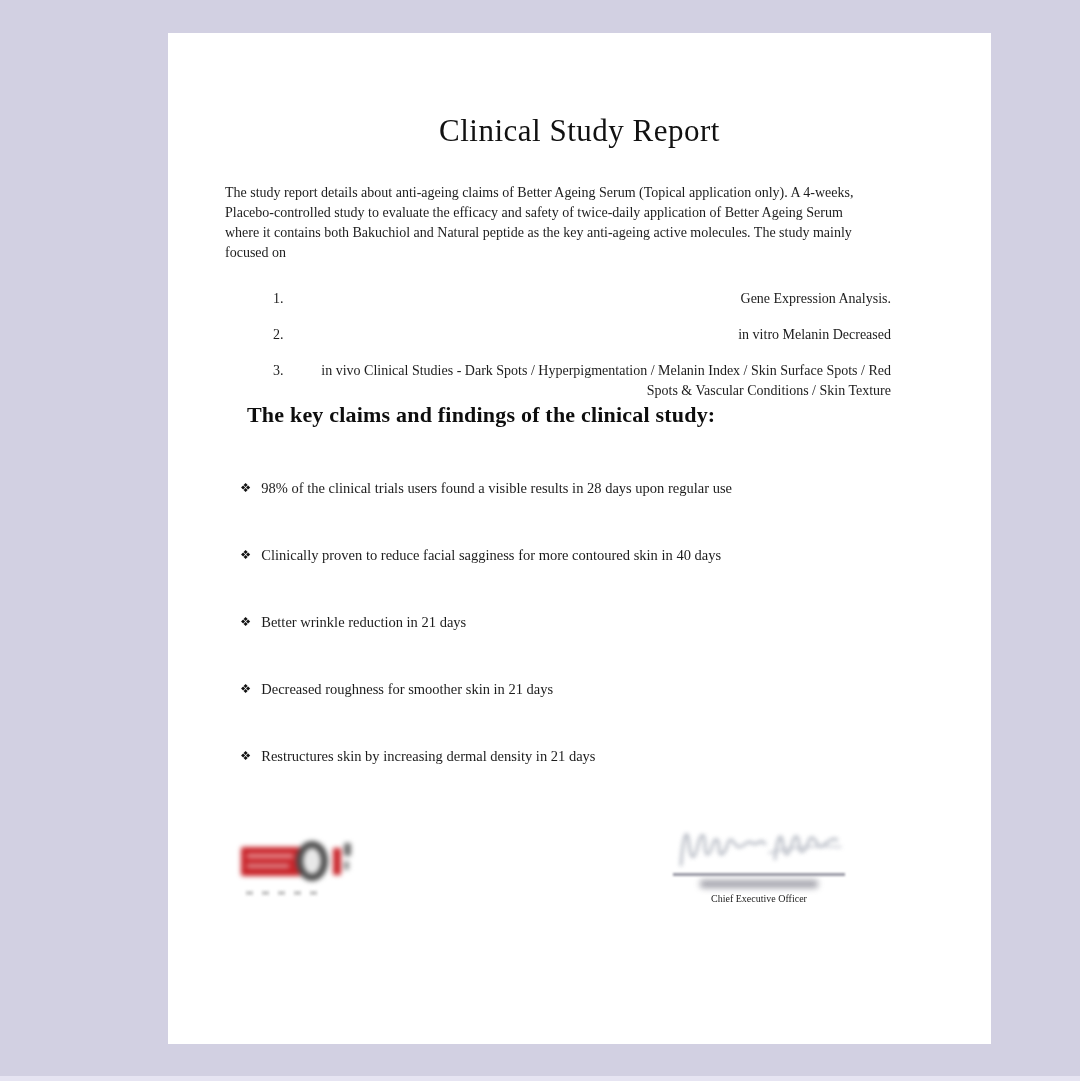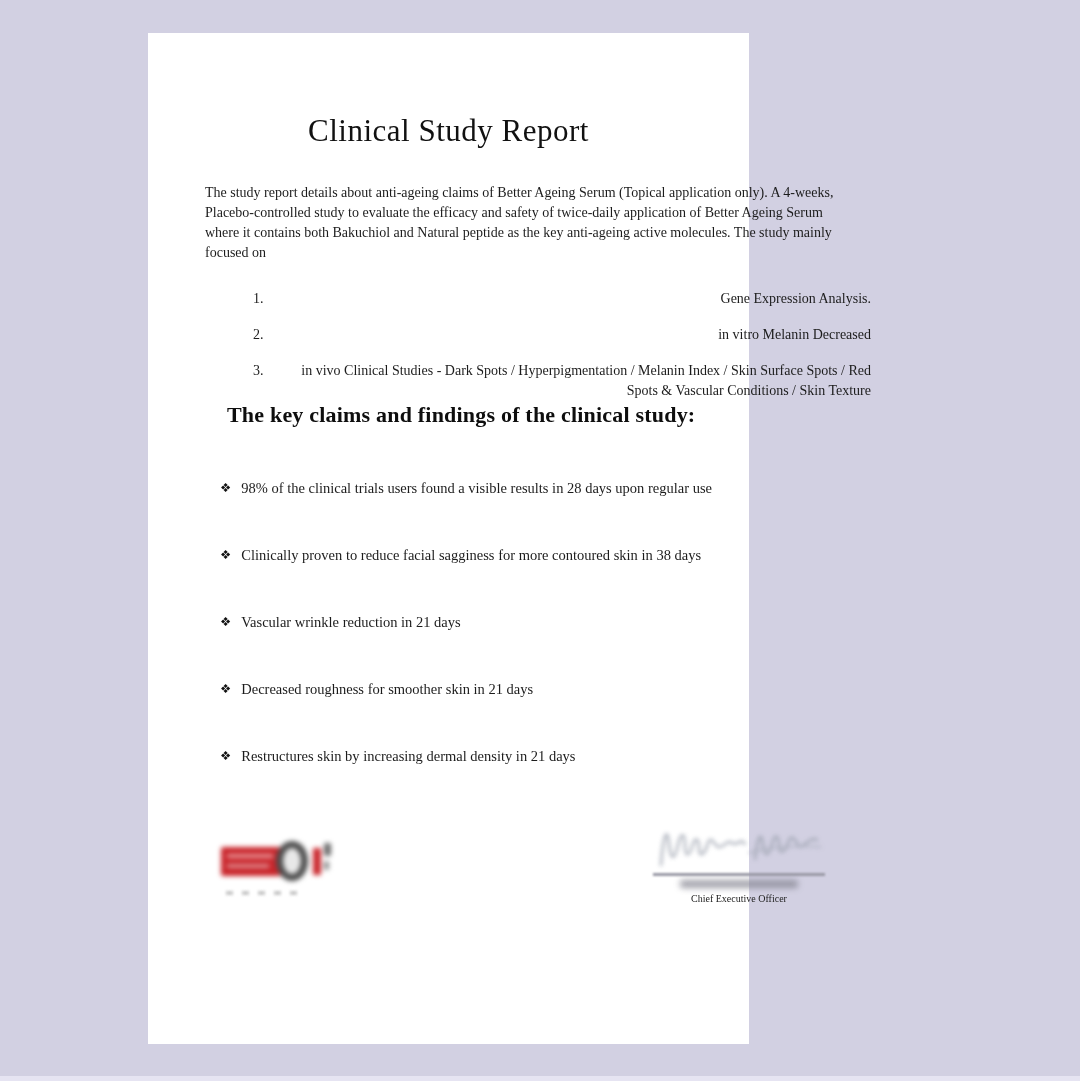--- a/index.html
+++ b/index.html
@@ -1,19 +1,19 @@
 <!DOCTYPE html>
 <html><head>
 <meta charset="utf-8">
 <style>
   html,body{margin:0;padding:0;}
   body{background:#d2d0e2;font-family:"Liberation Serif", serif;}
   .canvas{position:relative;width:1080px;height:1081px;background:#d2d0e2;overflow:hidden;}
   .bottom-strip{position:absolute;left:0;bottom:0;width:100%;height:5px;background:#e6e4f2;}
-  .page{position:absolute;left:148px;top:33px;width:601px;height:1011px;background:#ffffff;color:#1c1c1c;}
+  .page{position:absolute;left:168px;top:33px;width:823px;height:1011px;background:#ffffff;color:#1c1c1c;}
 
   .doc-title{position:absolute;top:80px;left:0;width:100%;text-align:center;
     font-size:31px;font-weight:500;letter-spacing:0.5px;margin:0;color:#111;}
 
   .intro{position:absolute;left:57px;top:150px;width:636px;margin:0;
     font-size:14px;line-height:20px;text-align:left;}
 
   .focus-list{position:absolute;left:57px;top:240px;width:636px;margin:0;
     padding:0 0 0 46px;font-size:14px;line-height:20px;}
   .focus-list li{padding-left:4px;margin:16px;text-align:right;}
@@ -71,25 +71,25 @@
 
     <h2 class="claims-heading">The key claims and findings of the clinical study:</h2>
 
     <div class="claims">
         <div class="claim">
           <span class="bullet">❖</span>
           <span class="claim-text"><b>98%</b><span> of the clinical trials users found a visible results in 28 days upon regular use</span></span>
         </div>
         <div class="claim">
           <span class="bullet">❖</span>
-          <span class="claim-text"><span>Clinically proven to reduce </span><b>facial sagginess</b><span> for more contoured skin in </span><b>38 days</b></span>
+          <span class="claim-text"><span>Clinically proven to reduce </span><b>facial sagginess</b><span> for more contoured skin in </span><b>40 days</b></span>
         </div>
         <div class="claim">
           <span class="bullet">❖</span>
-          <span class="claim-text"><span>Vascular </span><b>wrinkle</b><span> reduction in </span><b>21 days</b></span>
+          <span class="claim-text"><span>Better </span><b>wrinkle</b><span> reduction in </span><b>21 days</b></span>
         </div>
         <div class="claim">
           <span class="bullet">❖</span>
           <span class="claim-text"><b>Decreased roughness</b><span> for smoother skin in </span><b>21 days</b></span>
         </div>
         <div class="claim">
           <span class="bullet">❖</span>
           <span class="claim-text"><span>Restructures skin by </span><b>increasing dermal density</b><span> in </span><b>21 days</b></span>
         </div>
       </div>

